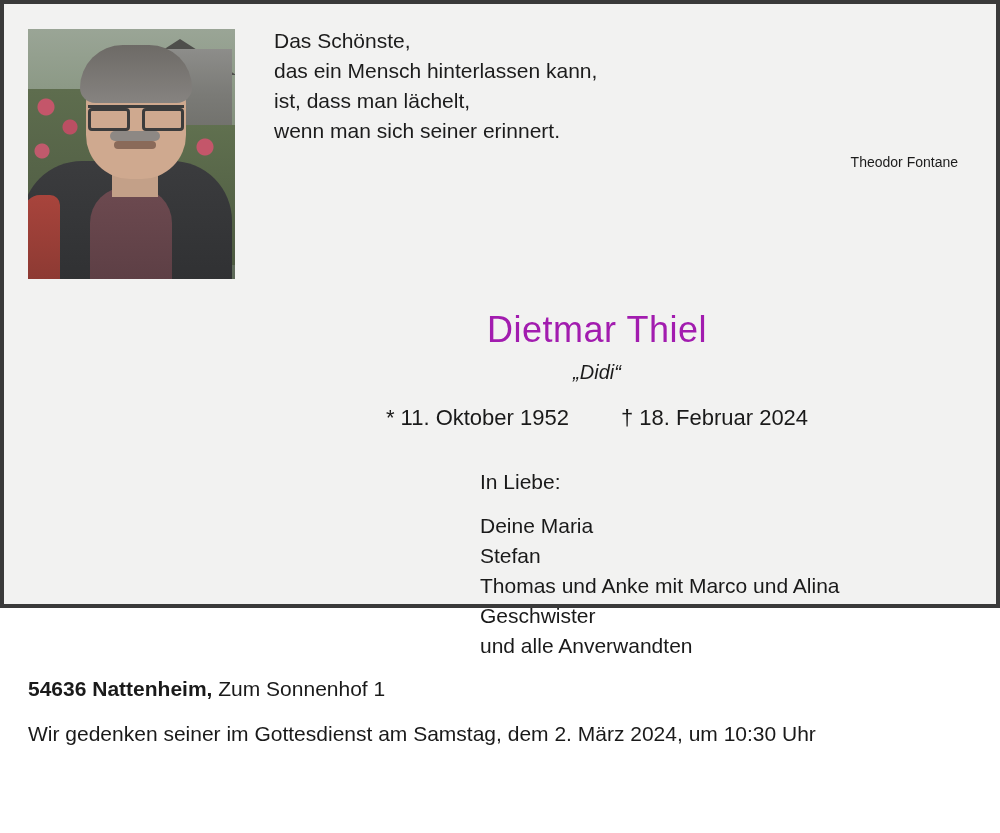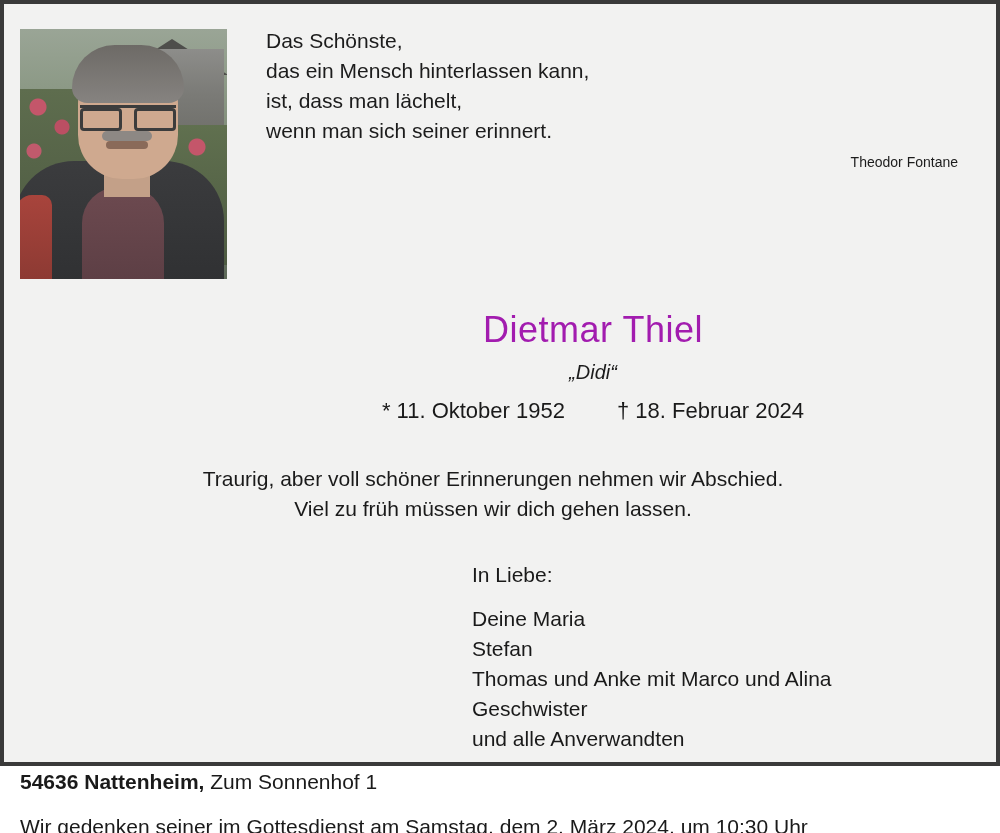--- a/index.html
+++ b/index.html
@@ -10,24 +10,24 @@
   body {
     width: 1000px;
     height: 833px;
     font-family: "Liberation Sans", sans-serif;
     color: #1a1a1a;
   }
   .obituary {
     position: relative;
     box-sizing: border-box;
     width: 1000px;
-    height: 766px;
+    height: 608px;
     background: #f2f2f1;
     border: 4px solid #3a3a3a;
-    padding: 18px 30px 14px 16px;
+    padding: 18px 30px 14px 24px;
   }
 
   
   .top {
     display: flex;
     align-items: flex-start;
   }
   .portrait-wrap {
     width: 222px;
     flex: 0 0 222px;
@@ -183,21 +183,21 @@
     letter-spacing: 0.5px;
     color: #a21caf;
   }
   .nickname {
     font-size: 20px;
     margin-top: 2px;
     color: #1c1c1c;
     font-style: italic;
   }
   .dates {
-    margin-top: 14px;
+    margin-top: 21px;
     font-size: 22px;
     display: flex;
     justify-content: center;
     gap: 52px;
   }
 
   
   .message {
     margin-top: 40px;
     text-align: center;
@@ -269,24 +269,20 @@
 
   <div class="name-block">
     <div class="name">Dietmar Thiel</div>
     <div class="nickname">„Didi“</div>
     <div class="dates">
       <span>* 11. Oktober 1952</span>
       <span>† 18. Februar 2024</span>
     </div>
   </div>
 
-  <div class="message">
-    <div>Traurig, aber voll schöner Erinnerungen nehmen wir Abschied.</div>
-    <div>Viel zu früh müssen wir dich gehen lassen.</div>
-  </div>
 
   <div class="inliebe">In Liebe:</div>
 
   <div class="family">
     <div>Deine Maria</div>
     <div>Stefan</div>
     <div>Thomas und Anke mit Marco und Alina</div>
     <div>Geschwister</div>
     <div>und alle Anverwandten</div>
   </div>

